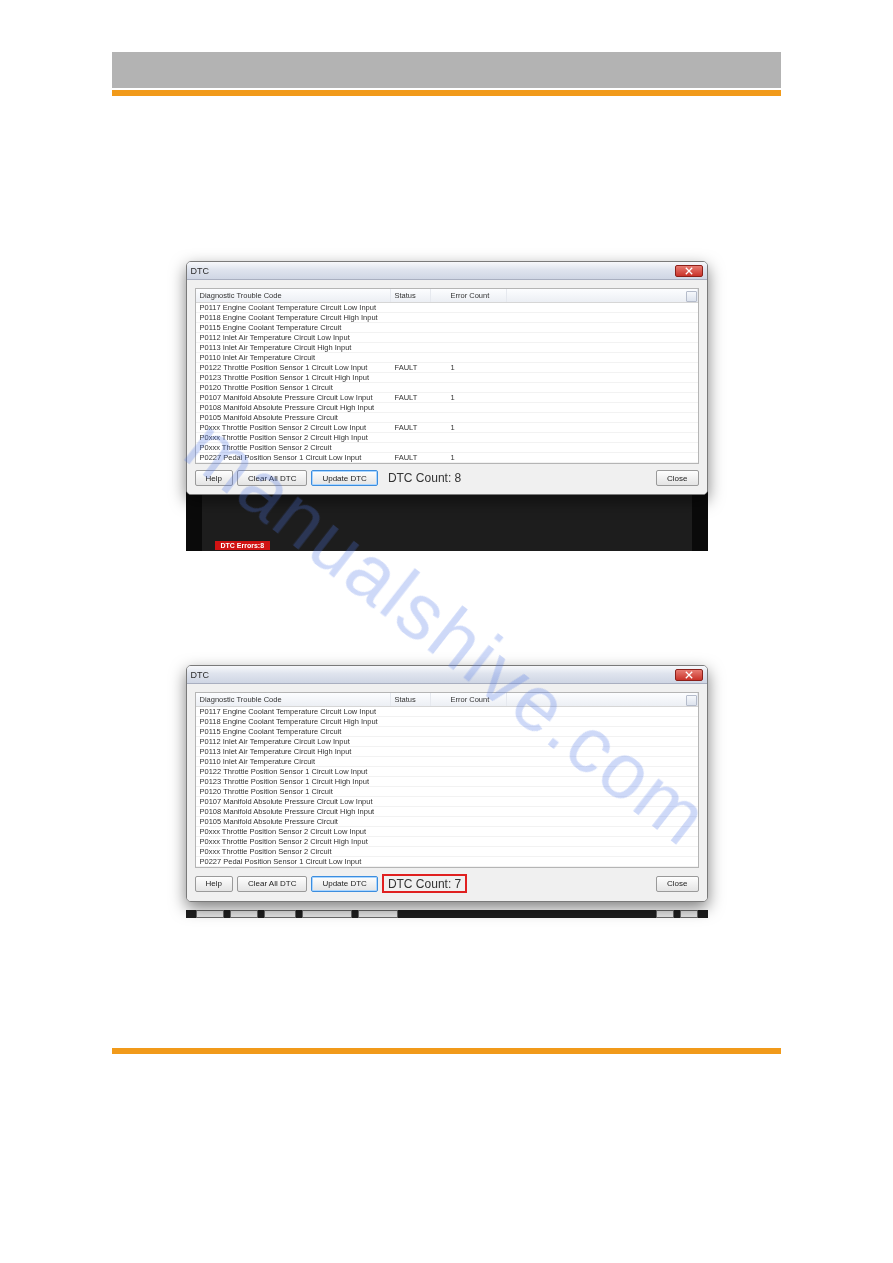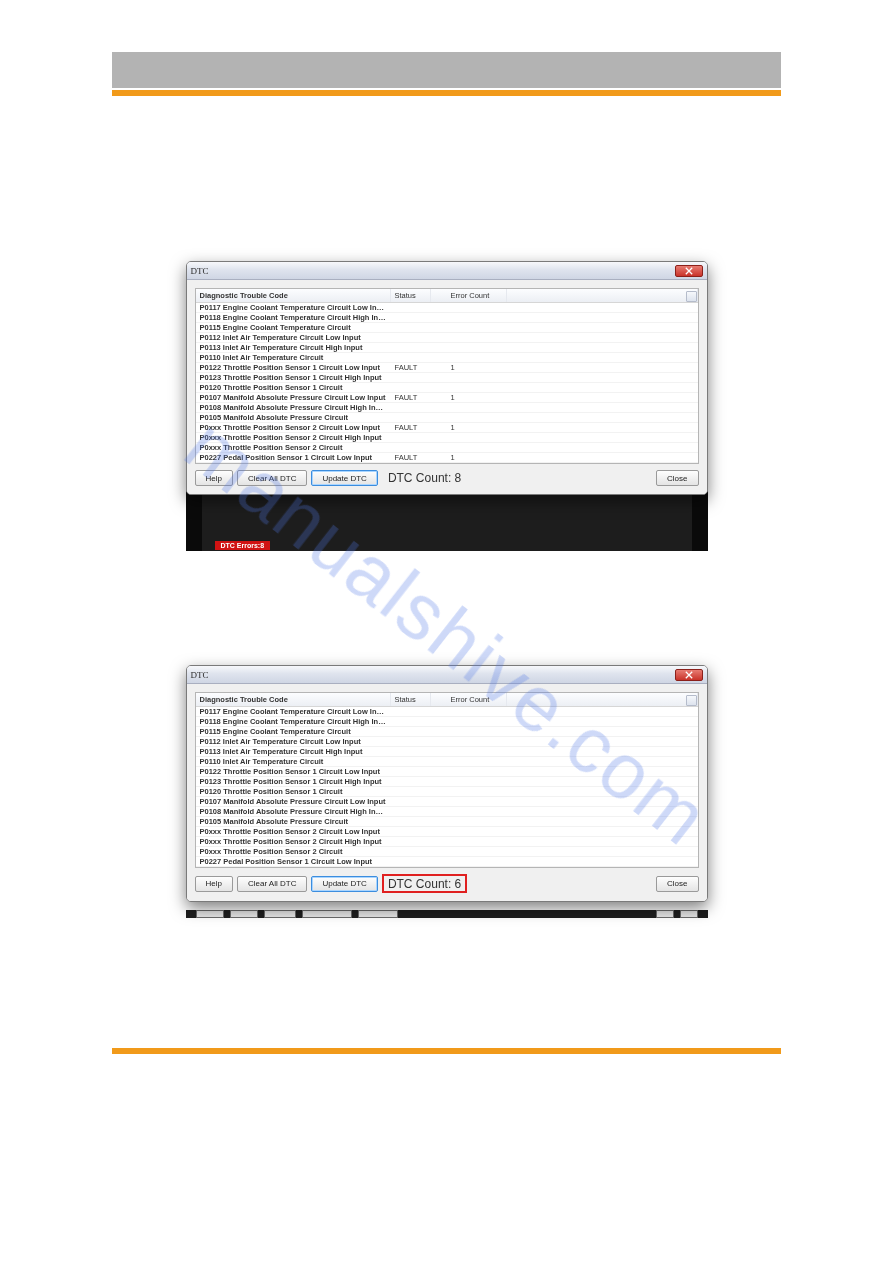--- a/index.html
+++ b/index.html
@@ -40,21 +40,21 @@
     height: 18px;
     background: linear-gradient(#f7f8fb, #dfe4ee 45%, #cfd6e4);
     border-bottom: 1px solid #a9afc0;
     display: flex;
     align-items: center;
     padding: 0 4px;
     font-size: 9px;
     color: #2b2b2b;
     position: relative;
   }
-  .titlebar .title-text { flex: 1; font-family: Liberation Serif, serif; }
+  .titlebar .title-text { flex: 1; }
   .close-btn {
     width: 28px; height: 12px;
     background: linear-gradient(#e77b72, #c9332a);
     border: 1px solid #8b201a;
     border-radius: 2px;
     display: flex; align-items: center; justify-content: center;
   }
   .close-btn svg { width: 8px; height: 8px; }
 
   .window-inner {
@@ -70,21 +70,21 @@
     color: #333;
   }
   .thead {
     display: flex;
     border-bottom: 1px solid #d6d6d6;
     background: linear-gradient(#fcfdff, #eceff4);
     height: 14px;
     align-items: center;
   }
   .th { padding: 0 4px; border-right: 1px solid #e6e9ef; height: 100%; display: flex; align-items: center; }
-  .col-code   { flex: 0 0 195px; font-weight: bold; }
+  .col-code   { flex: 0 0 195px; }
   .col-status { flex: 0 0 40px;  }
   .col-err    { flex: 0 0 60px; margin-left: 16px; }
   .col-rest   { flex: 1; }
 
   .tbody .tr {
     display: flex;
     height: 10px;
     align-items: center;
     border-bottom: 1px solid #f2f2f2;
   }
@@ -489,21 +489,21 @@
                 <div class="td col-rest"></div>
               </div>
             </div>
         </div>
 
         <div class="button-row">
           <span class="btn">Help</span>
           <span class="btn">Clear All DTC</span>
           <span class="btn primary">Update DTC</span>
           <span class="highlight-box">
-            <span class="dtc-count">DTC Count: 6</span>
+            <span class="dtc-count">DTC Count: 7</span>
           </span>
           <span class="spacer"></span>
           <span class="btn">Close</span>
         </div>
       </div>
     </div>
   </div>
 
   <div class="dark-strip">
     <div class="seg" style="width:28px; margin-left:10px;"></div>

